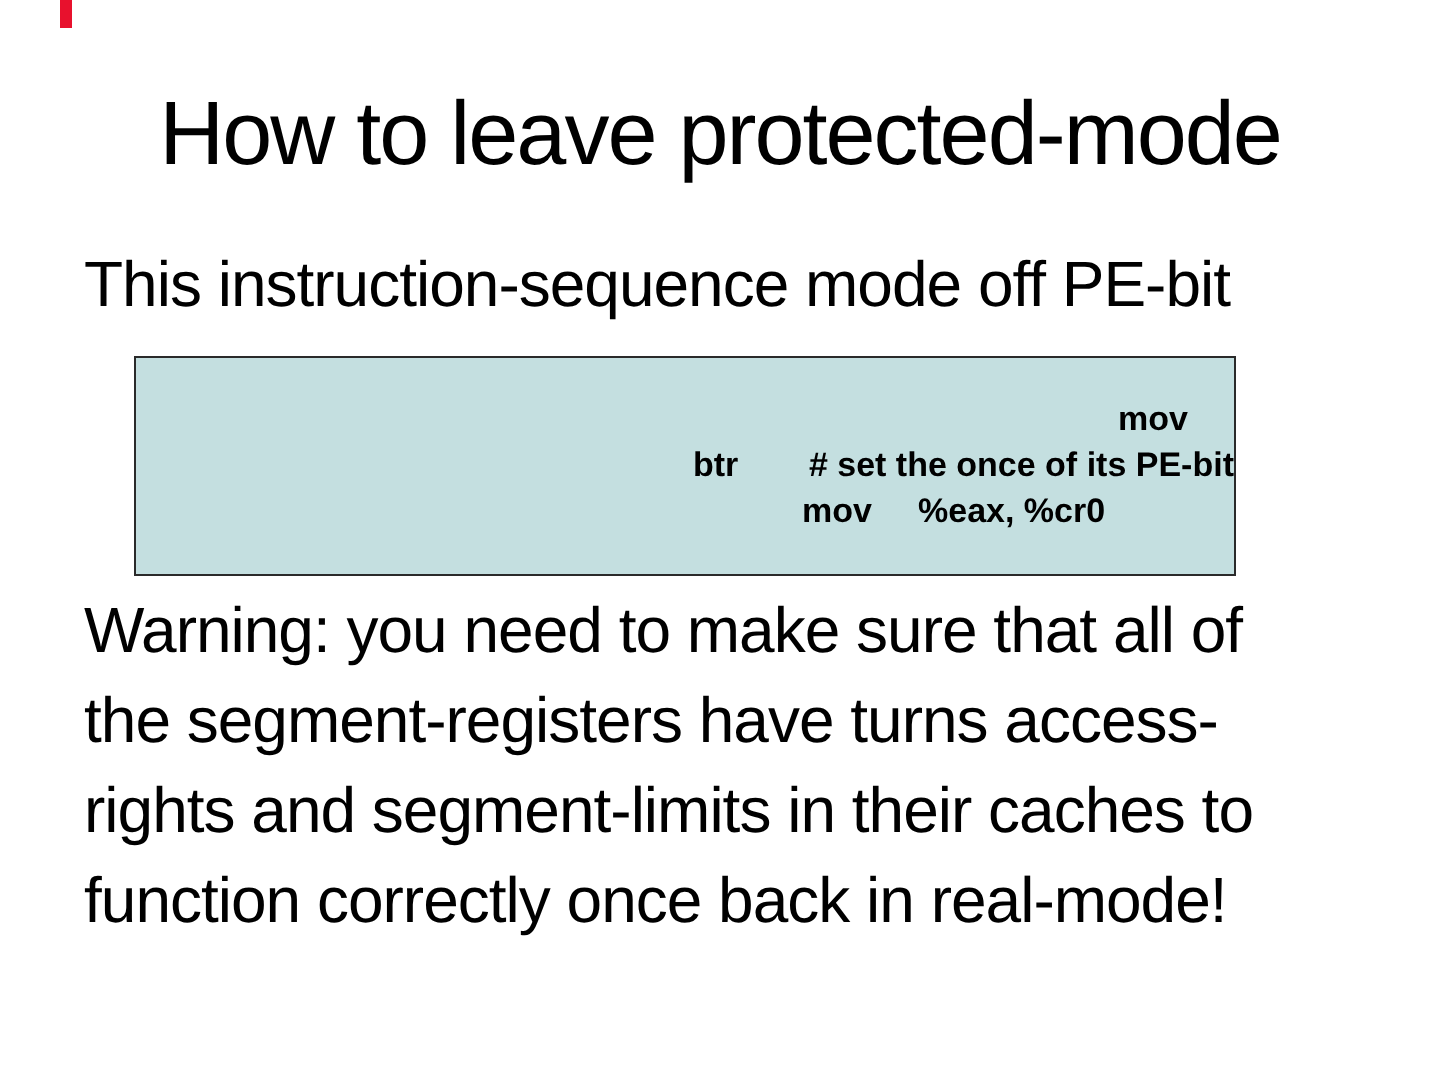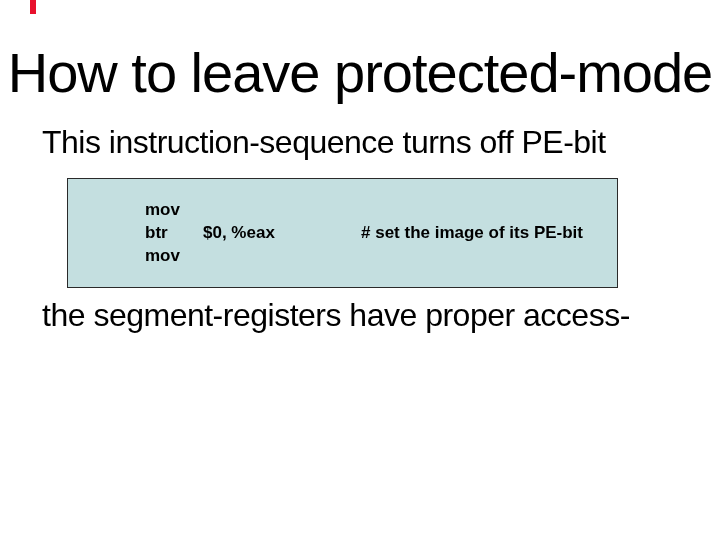--- a/index.html
+++ b/index.html
@@ -22,21 +22,21 @@
     width: 6px;
     height: 14px;
     background: var(--accent, #e8112d);
   }
   .slide-title {
     position: absolute;
     top: 42px;
     left: 0;
     width: 720px;
     text-align: center;
-    font-size: 56px;
+    font-size: 45px;
     letter-spacing: -1px;
     line-height: 1.1;
     white-space: nowrap;
   }
   .slide-subtitle {
     position: absolute;
     top: 124px;
     left: 42px;
     font-size: 32px;
     letter-spacing: -0.5px;
@@ -52,20 +52,21 @@
     border: 1.5px solid #2a2a2a;
     box-sizing: border-box;
     padding-top: 19px;
   }
   .code-line {
     display: flex;
     font-size: 17px;
     font-weight: 700;
     line-height: 23px;
     white-space: nowrap;
+    justify-content: flex-end;
   }
   .code-mnemonic {
     margin-left: 77px;
     width: 58px;
     flex: 0 0 auto;
   }
   .code-operands {
     width: 158px;
     flex: 0 0 auto;
   }
@@ -84,31 +85,34 @@
     white-space: nowrap;
   }
 </style>
 </head>
 <body>
 
 <div class="accent-dash"></div>
 
 <div class="slide-title">How to leave protected-mode</div>
 
-<div class="slide-subtitle">This instruction-sequence turns off PE-bit</div>
+<div class="slide-subtitle">This instruction-sequence mode off PE-bit</div>
 
 <div class="code-box">
   <div class="code-line">
     <span class="code-mnemonic">mov</span>
   </div>
   <div class="code-line">
     <span class="code-mnemonic">btr</span>
-    <span class="code-operands">$0, %eax</span>
-    <span class="code-comment"># set the image of its PE-bit</span>
+    <span class="code-comment"># set the once of its PE-bit</span>
   </div>
   <div class="code-line">
     <span class="code-mnemonic">mov</span>
+    <span class="code-operands">%eax, %cr0</span>
   </div>
 </div>
 
 <div class="warning">
-  <div class="warning-line">the segment-registers have proper access-</div>
+  <div class="warning-line">Warning: you need to make sure that all of</div>
+  <div class="warning-line">the segment-registers have turns access-</div>
+  <div class="warning-line">rights and segment-limits in their caches to</div>
+  <div class="warning-line">function correctly once back in real-mode!</div>
 </div>
 
 </body></html>

